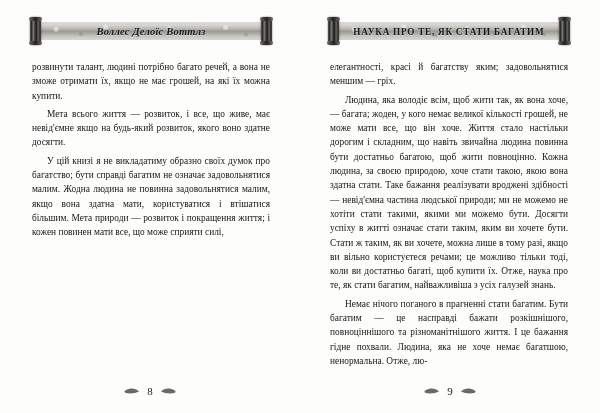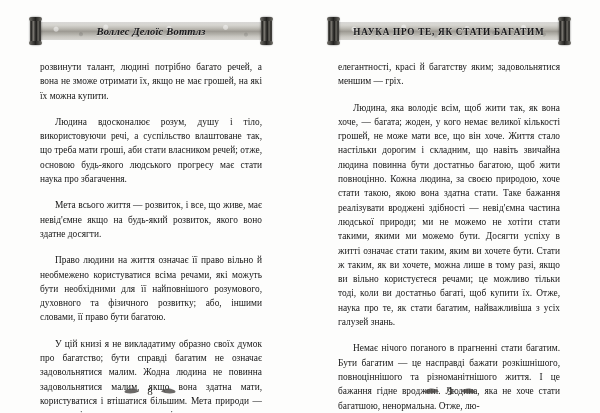--- a/index.html
+++ b/index.html
@@ -135,21 +135,21 @@
   
   .body-text {
     font-size: 9.4px;
     line-height: 14.3px;
     text-align: justify;
     text-justify: inter-word;
     hyphens: manual;
     color: #161616;
   }
   .body-text p {
-    margin: 12px;
+    margin: 4px;
     text-indent: 15px;
   }
   .body-text p.cont {
     text-indent: 0;
   }
 
   
   .folio {
     position: absolute;
     left: 0;
@@ -180,23 +180,21 @@
 
     <div class="banner">
       <div class="banner-ribbon"></div>
       <div class="banner-roll left"></div>
       <div class="banner-roll right"></div>
       <div class="banner-title">Воллес Делоїс Воттлз</div>
     </div>
 
     <div class="body-text">
       <p class="cont">розвинути талант, людині потрібно багато речей, а вона не зможе отримати їх, якщо не має грошей, на які їх можна купити.</p>
-      <p>Людина вдосконалює розум, душу і тіло, використовуючи речі, а суспільство влаштоване так, що треба мати гроші, аби стати власником речей; отже, основою будь-якого людського прогресу має стати наука про збагачення.</p>
       <p>Мета всього життя — розвиток, і все, що живе, має невід'ємне якщо на будь-який розвиток, якого воно здатне досягти.</p>
-      <p>Право людини на життя означає її право вільно й необмежено користуватися всіма речами, які можуть бути необхідними для її найповнішого розумового, духовного та фізичного розвитку; або, іншими словами, її право бути багатою.</p>
       <p>У цій книзі я не викладатиму образно своїх думок про багатство; бути справді багатим не означає задовольнятися малим. Жодна людина не повинна задовольнятися малим, якщо вона здатна мати, користуватися і втішатися більшим. Мета природи — розвиток і покращення життя; і кожен повинен мати все, що може сприяти силі,</p>
     </div>
 
     <div class="folio">
       <svg class="flourish" viewBox="0 0 34 18">
         <path d="M32 9 C26 2, 14 1, 6 6 C2 8, 2 11, 6 12 C13 14, 25 13, 32 9 Z" fill="currentColor" opacity="0.82"></path>
       </svg>
       <span class="folio-num">8</span>
       <svg class="flourish" viewBox="0 0 34 18">
         <path d="M2 9 C8 2, 20 1, 28 6 C32 8, 32 11, 28 12 C21 14, 9 13, 2 9 Z" fill="currentColor" opacity="0.82"></path>
@@ -209,21 +207,21 @@
     <div class="banner">
       <div class="banner-ribbon"></div>
       <div class="banner-roll left"></div>
       <div class="banner-roll right"></div>
       <div class="banner-title">НАУКА ПРО ТЕ, ЯК СТАТИ БАГАТИМ</div>
     </div>
 
     <div class="body-text">
       <p class="cont">елегантності, красі й багатству яким; задовольнятися меншим — гріх.</p>
       <p>Людина, яка володіє всім, щоб жити так, як вона хоче, — багата; жоден, у кого немає великої кількості грошей, не може мати все, що він хоче. Життя стало настільки дорогим і складним, що навіть звичайна людина повинна бути достатньо багатою, щоб жити повноцінно. Кожна людина, за своєю природою, хоче стати такою, якою вона здатна стати. Таке бажання реалізувати вроджені здібності — невід'ємна частина людської природи; ми не можемо не хотіти стати такими, якими ми можемо бути. Досягти успіху в житті означає стати таким, яким ви хочете бути. Стати ж таким, як ви хочете, можна лише в тому разі, якщо ви вільно користуєтеся речами; це можливо тільки тоді, коли ви достатньо багаті, щоб купити їх. Отже, наука про те, як стати багатим, найважливіша з усіх галузей знань.</p>
-      <p>Немає нічого поганого в прагненні стати багатим. Бути багатим — це насправді бажати розкішнішого, повноціннішого та різноманітнішого життя. І це бажання гідне вроджені. Людина, яка не хоче стати багатшою, ненормальна. Отже, лю-</p>
+      <p>Немає нічого поганого в прагненні стати багатим. Бути багатим — це насправді бажати розкішнішого, повноціннішого та різноманітнішого життя. І це бажання гідне похвали. Людина, яка не хоче немає багатшою, ненормальна. Отже, лю-</p>
     </div>
 
     <div class="folio">
       <svg class="flourish" viewBox="0 0 34 18">
         <path d="M32 9 C26 2, 14 1, 6 6 C2 8, 2 11, 6 12 C13 14, 25 13, 32 9 Z" fill="currentColor" opacity="0.82"></path>
       </svg>
       <span class="folio-num">9</span>
       <svg class="flourish" viewBox="0 0 34 18">
         <path d="M2 9 C8 2, 20 1, 28 6 C32 8, 32 11, 28 12 C21 14, 9 13, 2 9 Z" fill="currentColor" opacity="0.82"></path>
       </svg>

